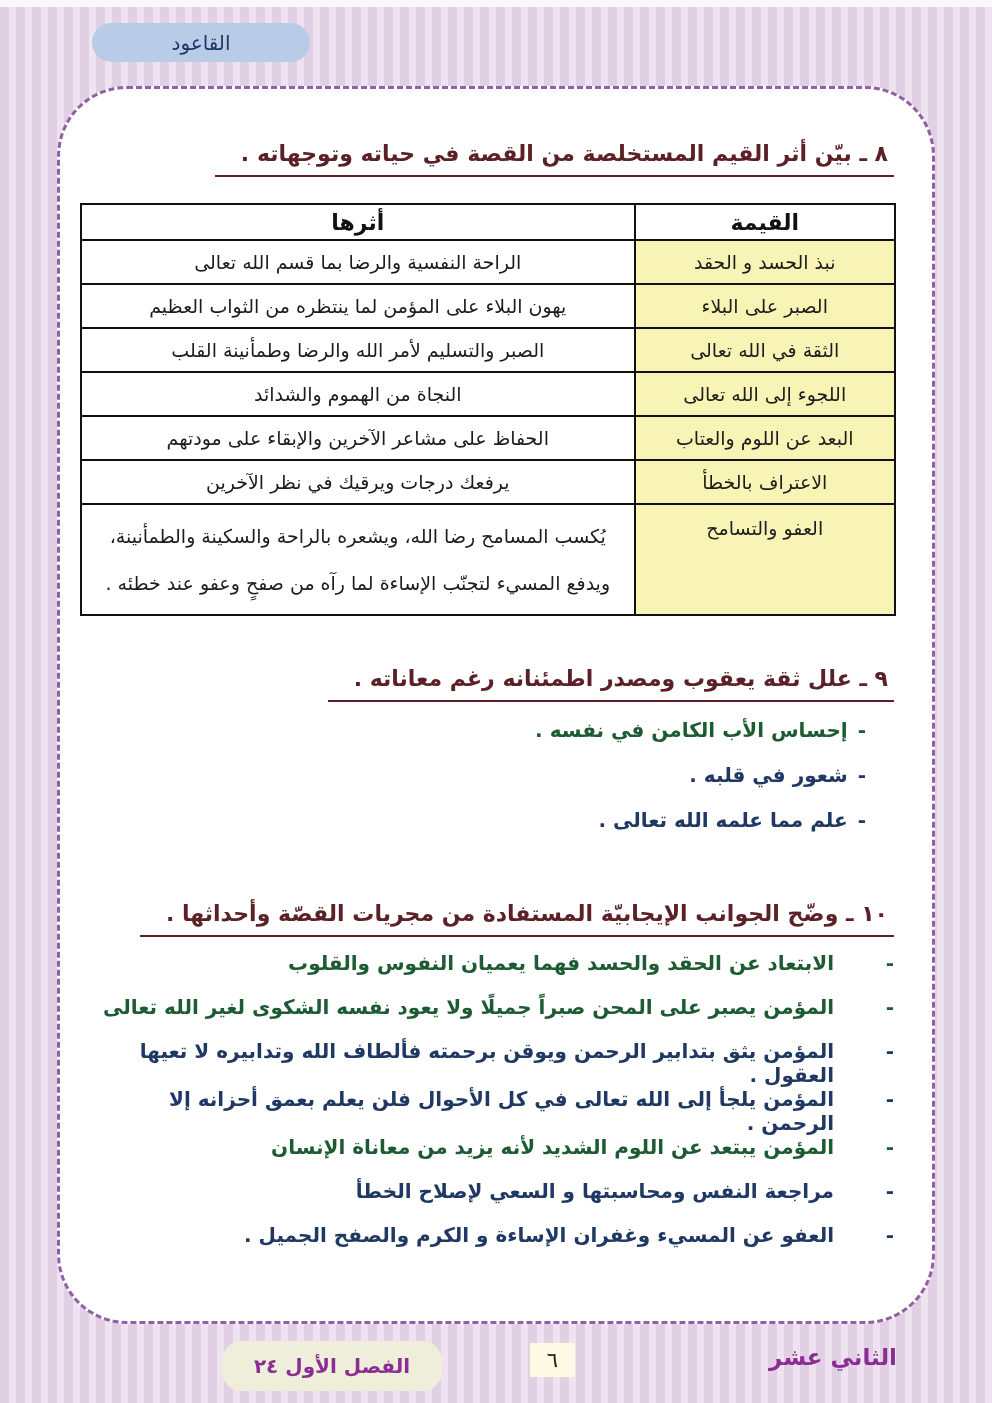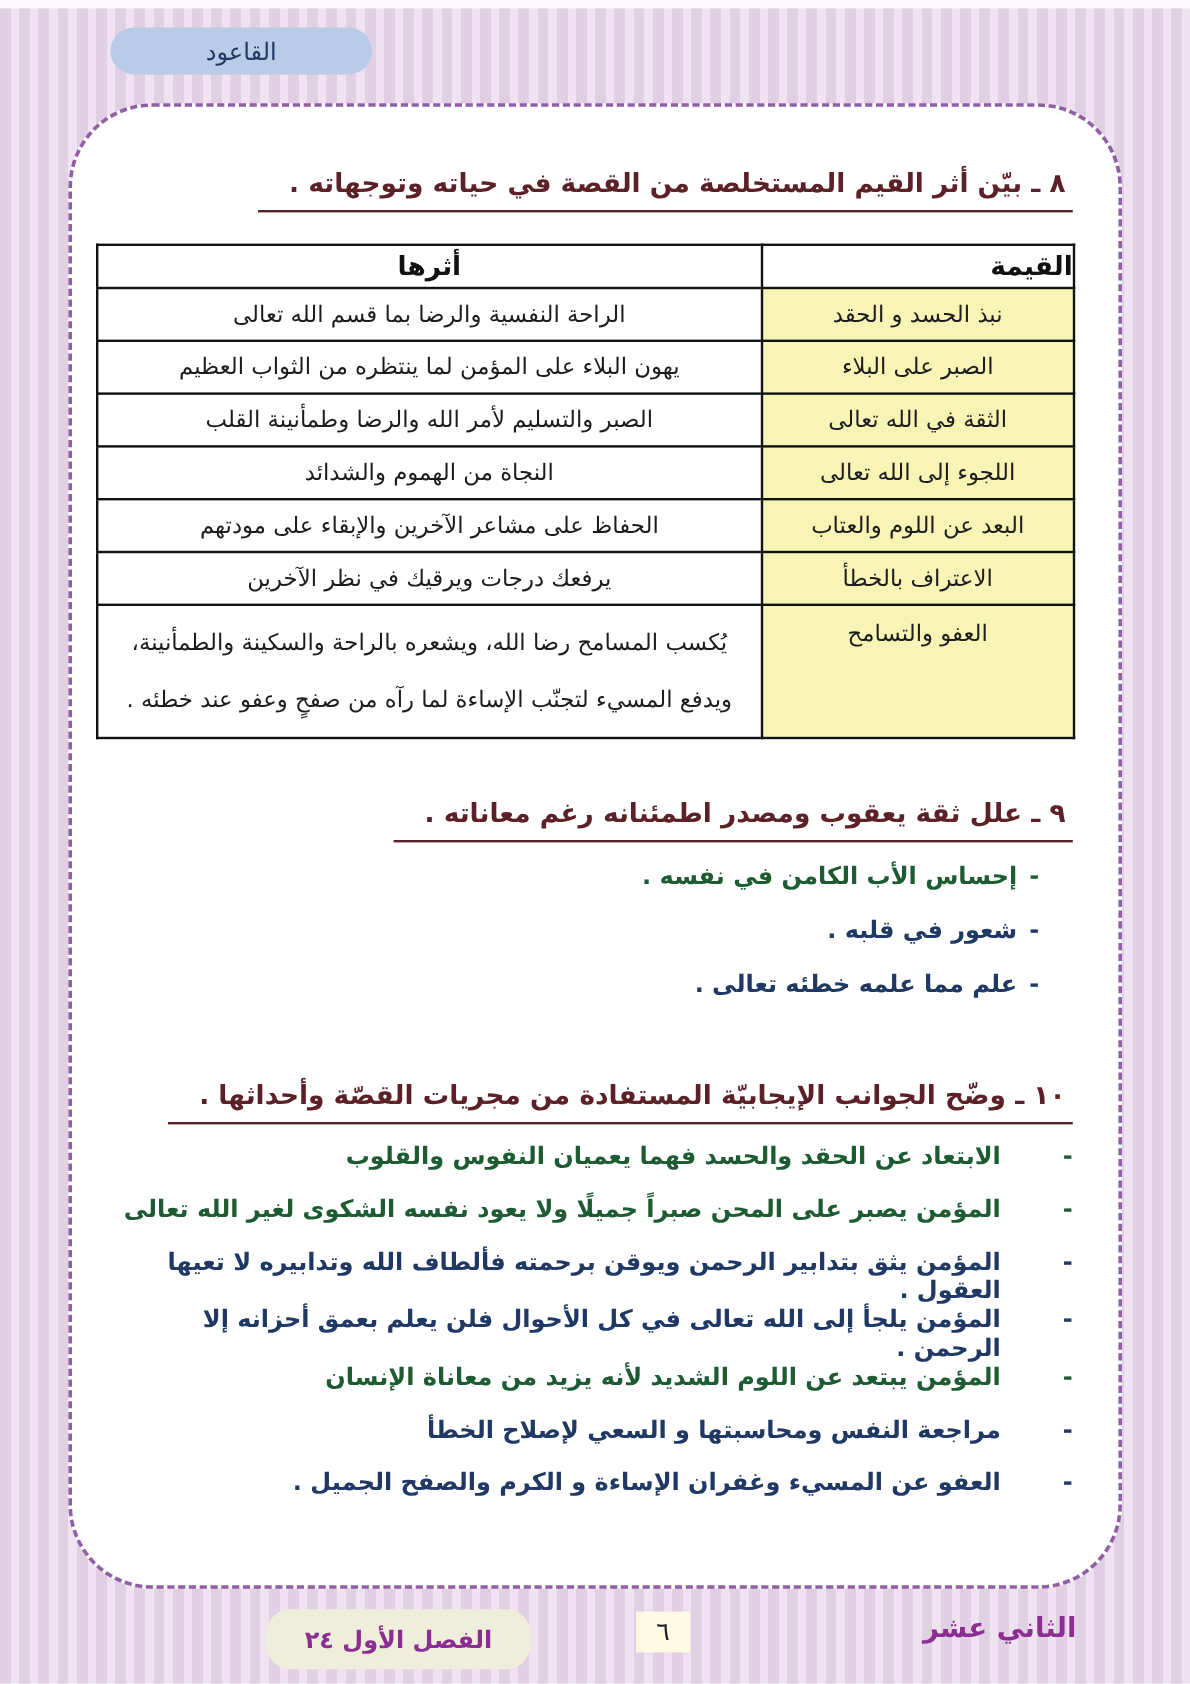--- a/index.html
+++ b/index.html
@@ -63,21 +63,21 @@
     margin:26px auto 0 auto;
     border-collapse:collapse;
     background:#fff;
     border:2.5px solid #111;
   }
   th,td{border:2px solid #111;}
   th{
     height:36px;font-size:22px;font-weight:bold;color:#111;
     text-align:center;background:#fff;
   }
-  .col-value{width:32%;text-align:right;}
+  .col-value{width:32%;}
   .col-effect{width:68%;}
   td{font-size:19px;color:var(--ink);text-align:center;padding:4px 10px;}
   td.value-cell{background:var(--cell-yellow);height:44px;}
   td.effect-cell{background:#fff;height:44px;}
   tr.tall td.value-cell{vertical-align:top;padding-top:12px;}
   tr.tall td.effect-cell{height:96px;line-height:2.45;padding:8px 14px;}
   .q9h{margin-top:50px;}
   .q10h{margin-top:48px;}
   .q9-list{margin:16px 30px 0 0;}
   .bullet-row{
@@ -182,21 +182,21 @@
     <span class="txt">إحساس  الأب الكامن في نفسه .</span>
   </div>
 
   <div class="bullet-row navy">
     <span class="dash">-</span>
     <span class="txt">شعور في قلبه  .</span>
   </div>
 
   <div class="bullet-row navy">
     <span class="dash">-</span>
-    <span class="txt">علم مما علمه خطئه تعالى .</span>
+    <span class="txt">علم مما علمه الله تعالى .</span>
   </div>
 </div>
 
     <div class="heading q10h">
       <span class="hl">١٠ ـ وضّح الجوانب الإيجابيّة المستفادة من مجريات القصّة وأحداثها .</span>
     </div>
     <div id="q10-list" class="q10-list">
   <div class="item-row green">
     <span class="dash">-</span>
     <span class="txt">الابتعاد عن الحقد والحسد فهما يعميان النفوس والقلوب</span>

